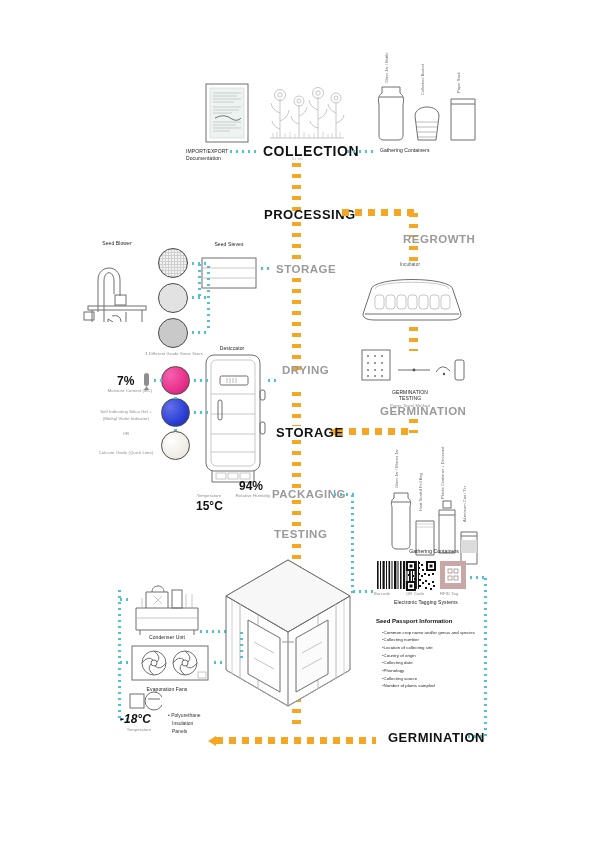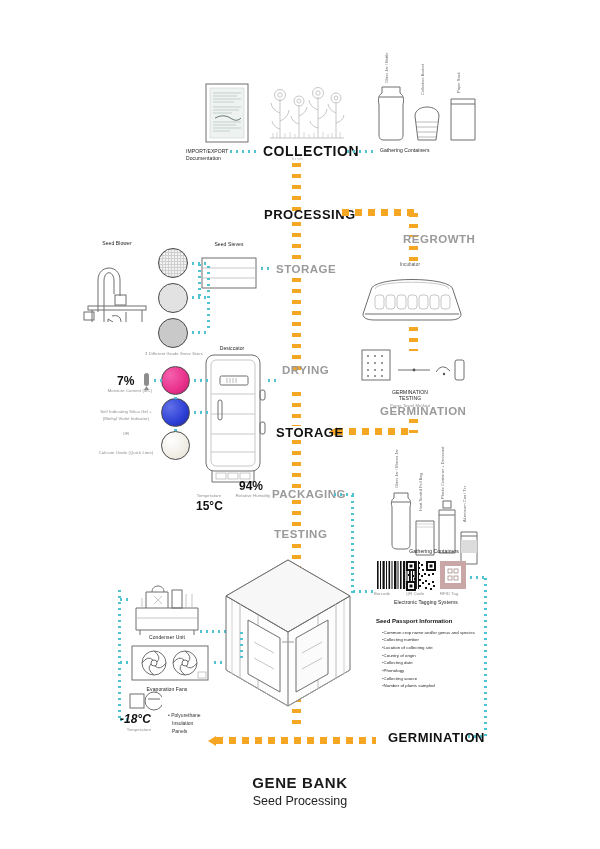--- a/index.html
+++ b/index.html
@@ -529,18 +529,14 @@
   <div class="abs side-note" style="left:172px; top:720px; font-size:5px;">Insulation</div>
   <div class="abs side-note" style="left:172px; top:728px; font-size:5px;">Panels</div>
   <svg class="abs" width="34" height="22" style="left:128px; top:690px;">
     <rect class="la" x="2" y="4" width="14" height="14"></rect>
     <circle class="la" cx="26" cy="11" r="9"></circle>
     <path class="la" d="M20 9 L32 9"></path>
   </svg>
 
   <div class="abs stage-label stage-main" style="left:388px; top:730px;">GERMINATION</div>
 
-  <div class="abs title-wrap" style="left:0; top:774px;">
-    <div class="title-1">GENE BANK</div>
-    <div class="title-2">Seed Processing</div>
-  </div>
 
 </div>
 
 </body></html>

